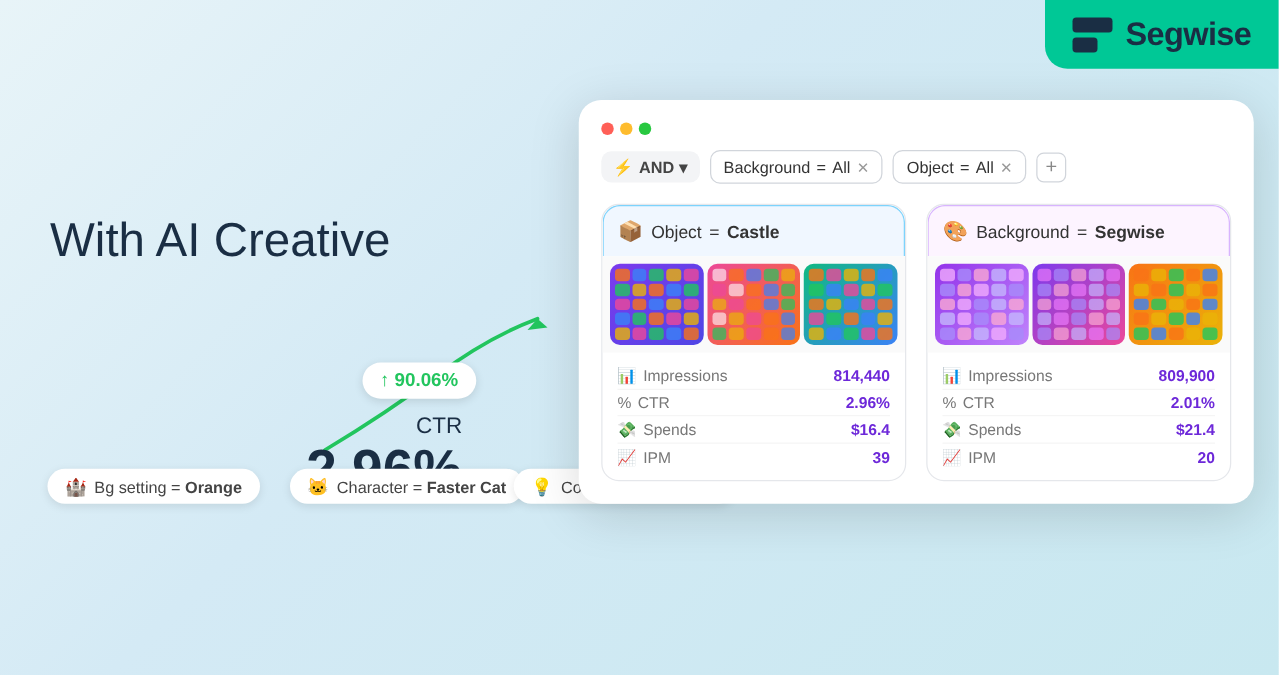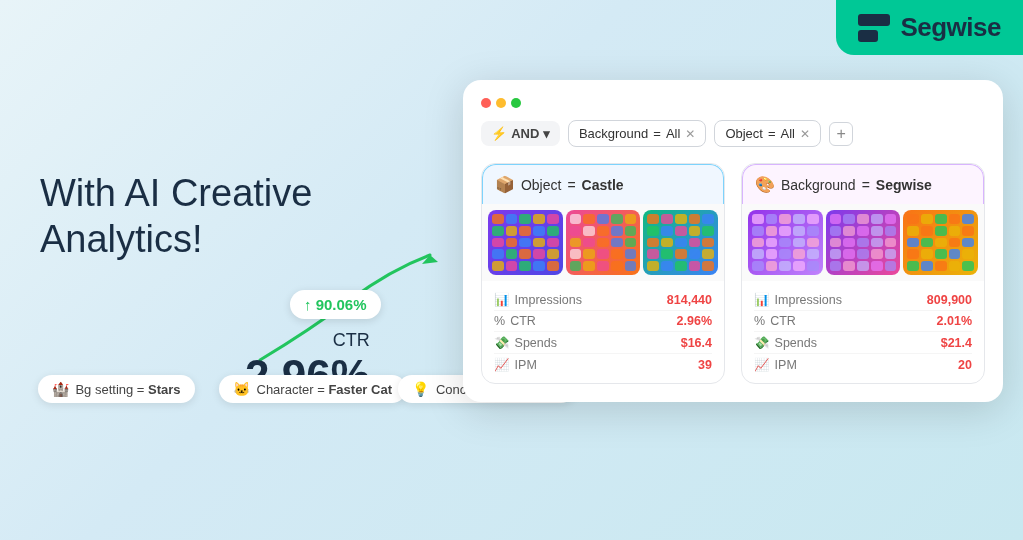--- a/index.html
+++ b/index.html
@@ -283,60 +283,59 @@
       color: #555;
       border-bottom: 1px solid #f5f5f5;
     }
     .stat-row:last-child { border-bottom: none; }
     .stat-label {
       display: flex;
       align-items: center;
       gap: 5px;
       color: #777;
     }
-    .stat-value { font-weight: 600; color: #ef4444; }
+    .stat-value { font-weight: 600; color: #6d28d9; }
   </style>
 </head>
 <body>
 
 <div class="logo-area">
   <div class="logo-icon">
     <div class="bar-top"></div>
     <div class="bar-bottom"></div>
   </div>
   <span class="logo-text">Segwise</span>
 </div>
 
 <div class="hero-text">
   <h1>
     <br>
     <br>
     <span>With AI Creative</span><br>
-    <span>Analytics!</span>
   </h1>
 </div>
 
 <svg class="arrow-svg" width="200" height="120">
   <path d="M10,110 Q60,80 100,50 Q140,20 180,5" stroke="#22c55e" stroke-width="3" fill="none" stroke-linecap="round"></path>
   <polygon points="180,5 172,14 188,12" fill="#22c55e"></polygon>
 </svg>
 
 <div class="growth-badge">
   <span>↑ 90.06%</span>
 </div>
 
 <div class="ctr-display">
   <div class="ctr-label">CTR</div>
   <div class="ctr-value">2.96%</div>
 </div>
 
 <div style="position:absolute; left:38px; top:315px;">
   <div class="tag-pill" style="position:relative; left:0;">
     <span class="tag-icon">🏰</span>
-    <span>Bg setting = <strong>Stars</strong></span>
+    <span>Bg setting = <strong>Orange</strong></span>
   </div>
   <div class="tag-pill" style="position:relative; left:20px; margin-top:4px;">
     <span class="tag-icon">🐱</span>
     <span>Character = <strong>Faster Cat</strong></span>
   </div>
   <div class="tag-pill" style="position:relative; left:8px; margin-top:60px;">
     <span class="tag-icon">💡</span>
     <span>Concept = <strong>Gameplay</strong></span>
   </div>
 </div>

